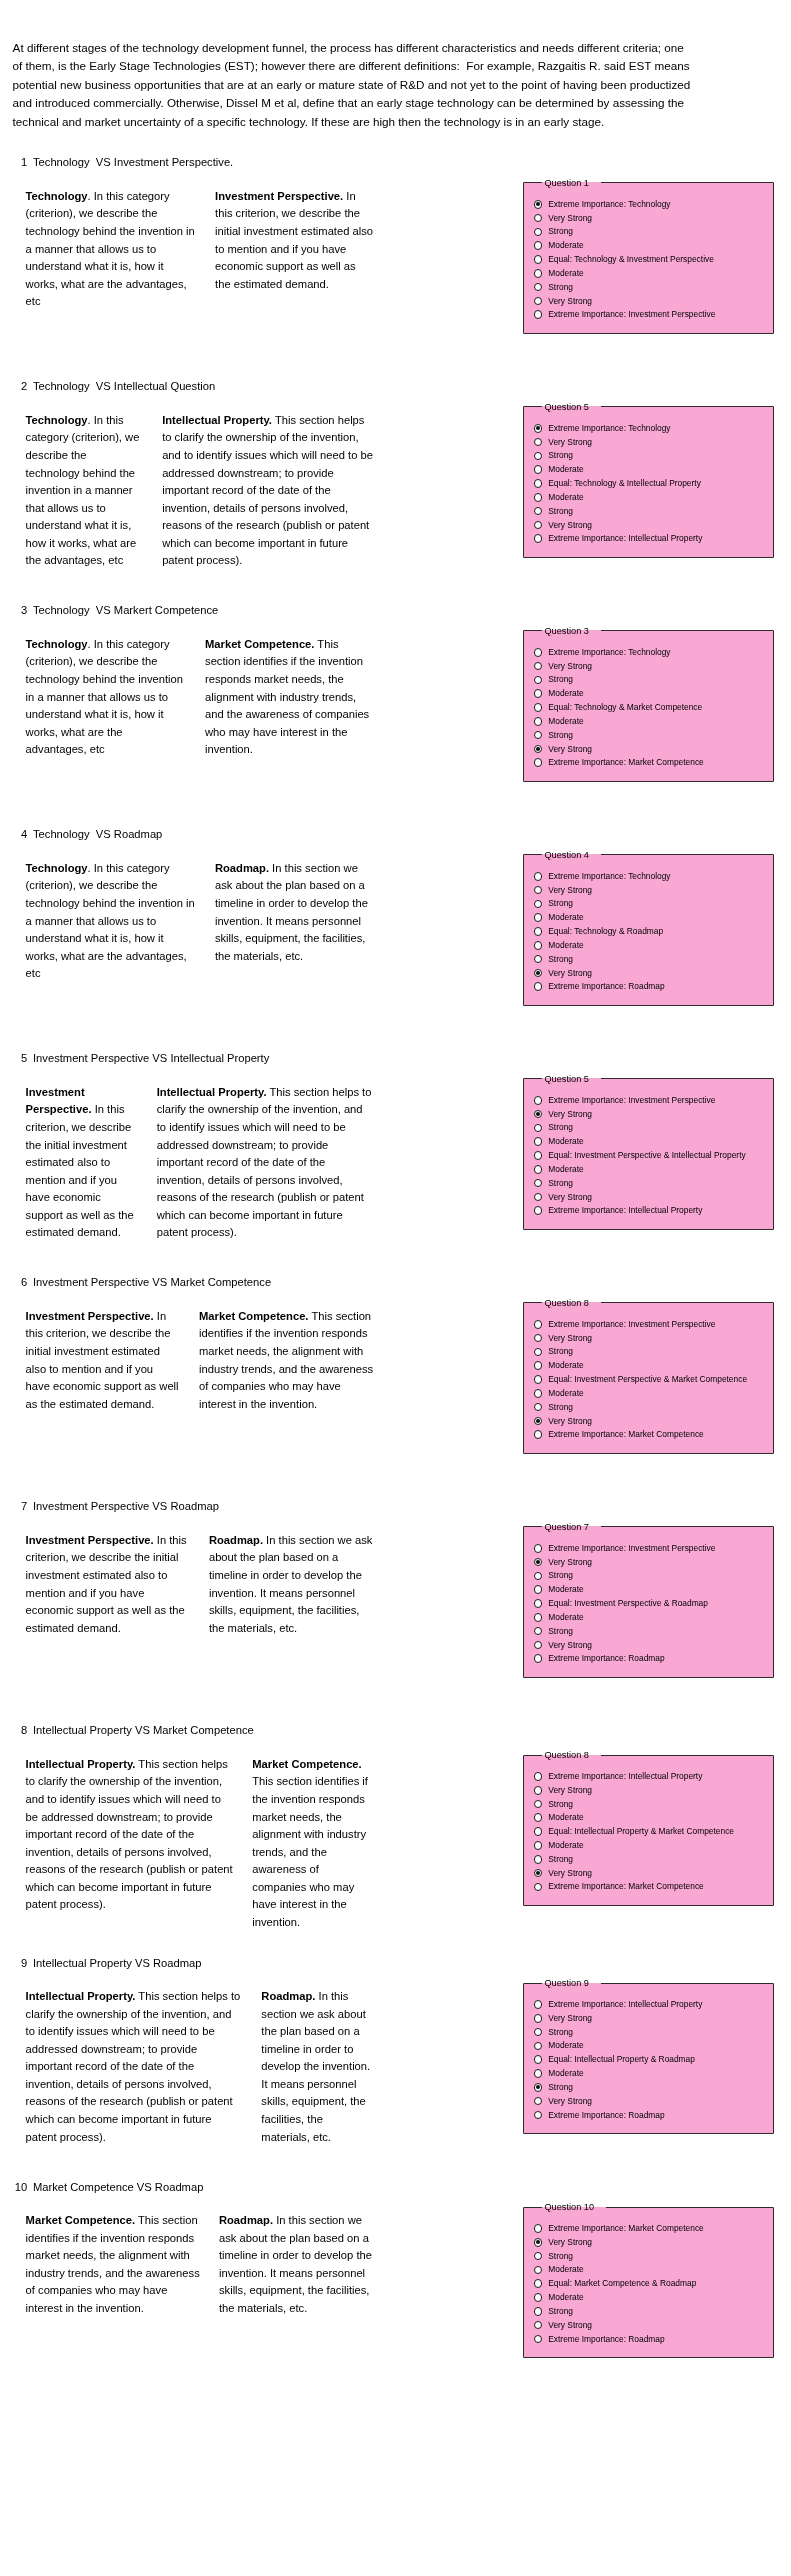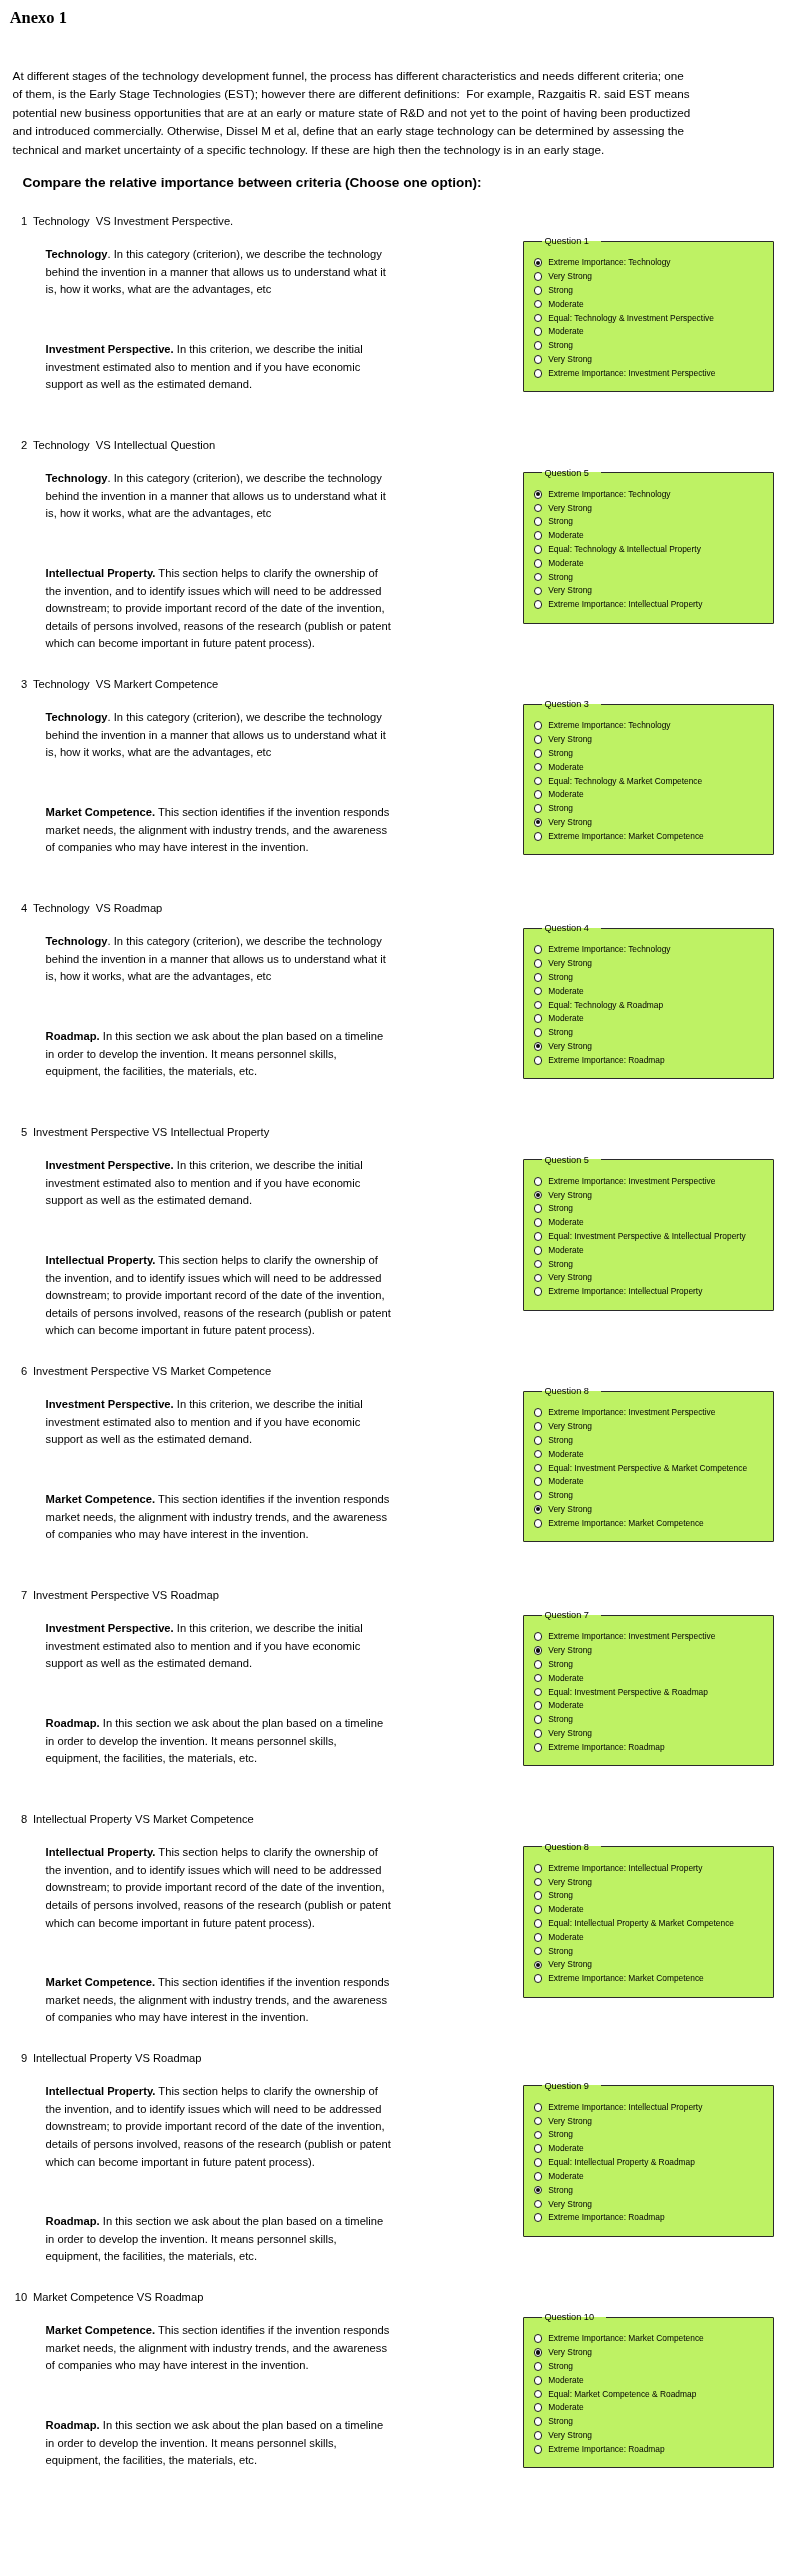--- a/index.html
+++ b/index.html
@@ -61,38 +61,38 @@
   .section-num {
     display: inline-block;
     min-width: 12.6px;
     text-align: right;
     margin-right: 5.8px;
   }
   .heading-text { white-space: pre-wrap; }
 
   .descriptions {
     display: flex;
-    flex-direction: column;
-    gap: 42px;
-    margin-left: 31px;
+    flex-direction: row;
+    gap: 19px;
+    margin-left: 11px;
     width: 348px;
     font-size: 11.2px;
     line-height: 1.57;
   }
   .desc { margin: 0; white-space: pre-wrap; }
   .desc-term { font-weight: 700; }
 
   .qbox-cell { display: flex; align-items: center; }
   fieldset.qbox {
     width: 251px;
     margin: 0 0 0 17.5px;
     border: 1px solid #2a2a2a;
     border-radius: 1px;
     padding: 2.9px 5.8px 8.7px 9.7px;
-    background: #bef264;
+    background: #f9a8d4;
   }
   fieldset.qbox legend {
     font-size: 9.2px;
     margin-left: 7.8px;
     padding: 0 11.7px 0 2.9px;
   }
   .options { margin-top: 9px; }
   .option {
     display: flex;
     align-items: center;
@@ -117,28 +117,24 @@
     inset: 1.3px;
     border-radius: 50%;
     background: #0d0d0d;
   }
   .option-label { white-space: pre-wrap; }
 </style>
 </head>
 <body>
 
 <div class="page">
-  <div class="doc-header">
-    <span class="annex-label">Anexo 1</span>
-  </div>
 
 
   <p class="intro">At different stages of the technology development funnel, the process has different characteristics and needs different criteria; one of them, is the Early Stage Technologies (EST); however there are different definitions:  For example, Razgaitis R. said EST means potential new business opportunities that are at an early or mature state of R&amp;D and not yet to the point of having been productized and introduced commercially. Otherwise, Dissel M et al, define that an early stage technology can be determined by assessing the technical and market uncertainty of a specific technology. If these are high then the technology is in an early stage.</p>
 
-  <h2 class="instruction">Compare the relative importance between criteria (Choose one option):</h2>
 
   <div class="sections">
   <section class="section">
     <div class="left">
       <div class="section-heading">
         <span class="section-num">1</span><span class="heading-text">Technology  VS Investment Perspective.</span>
       </div>
       <div class="descriptions">
   <p class="desc"><span class="desc-term">Technology</span><span class="desc-text">. In this category (criterion), we describe the technology behind the invention in a manner that allows us to understand what it is, how it works, what are the advantages, etc</span></p>
 

